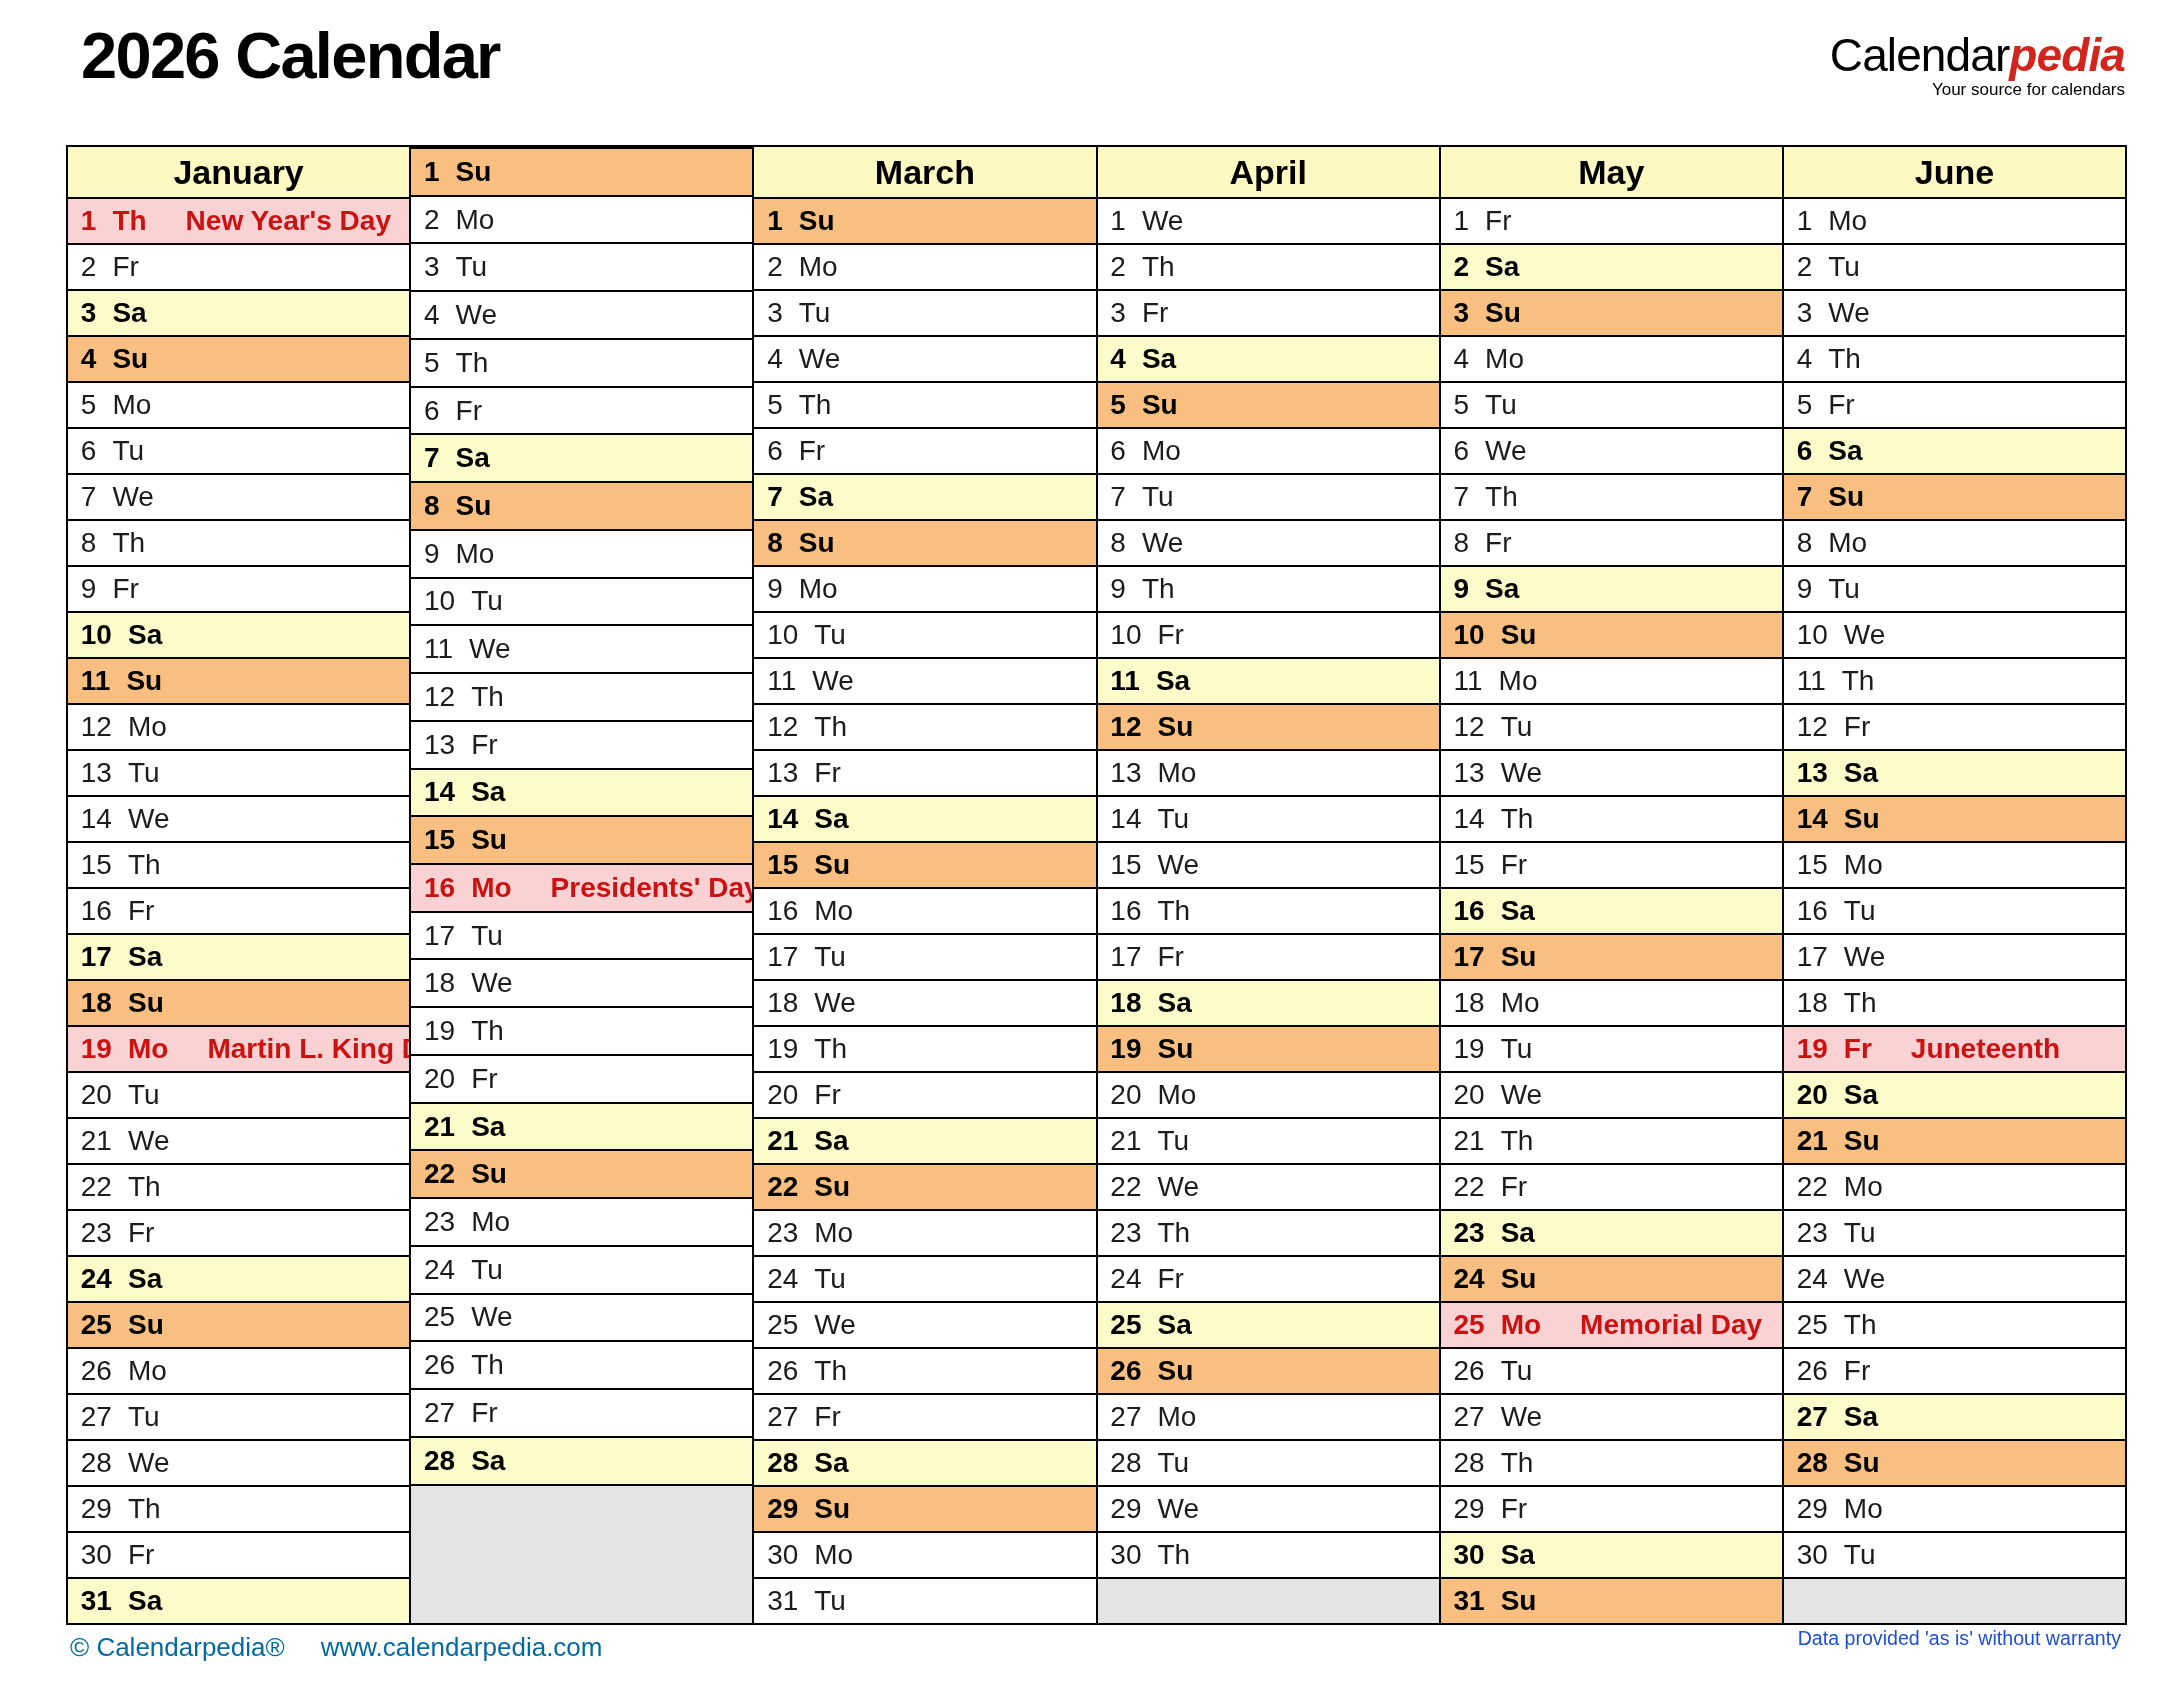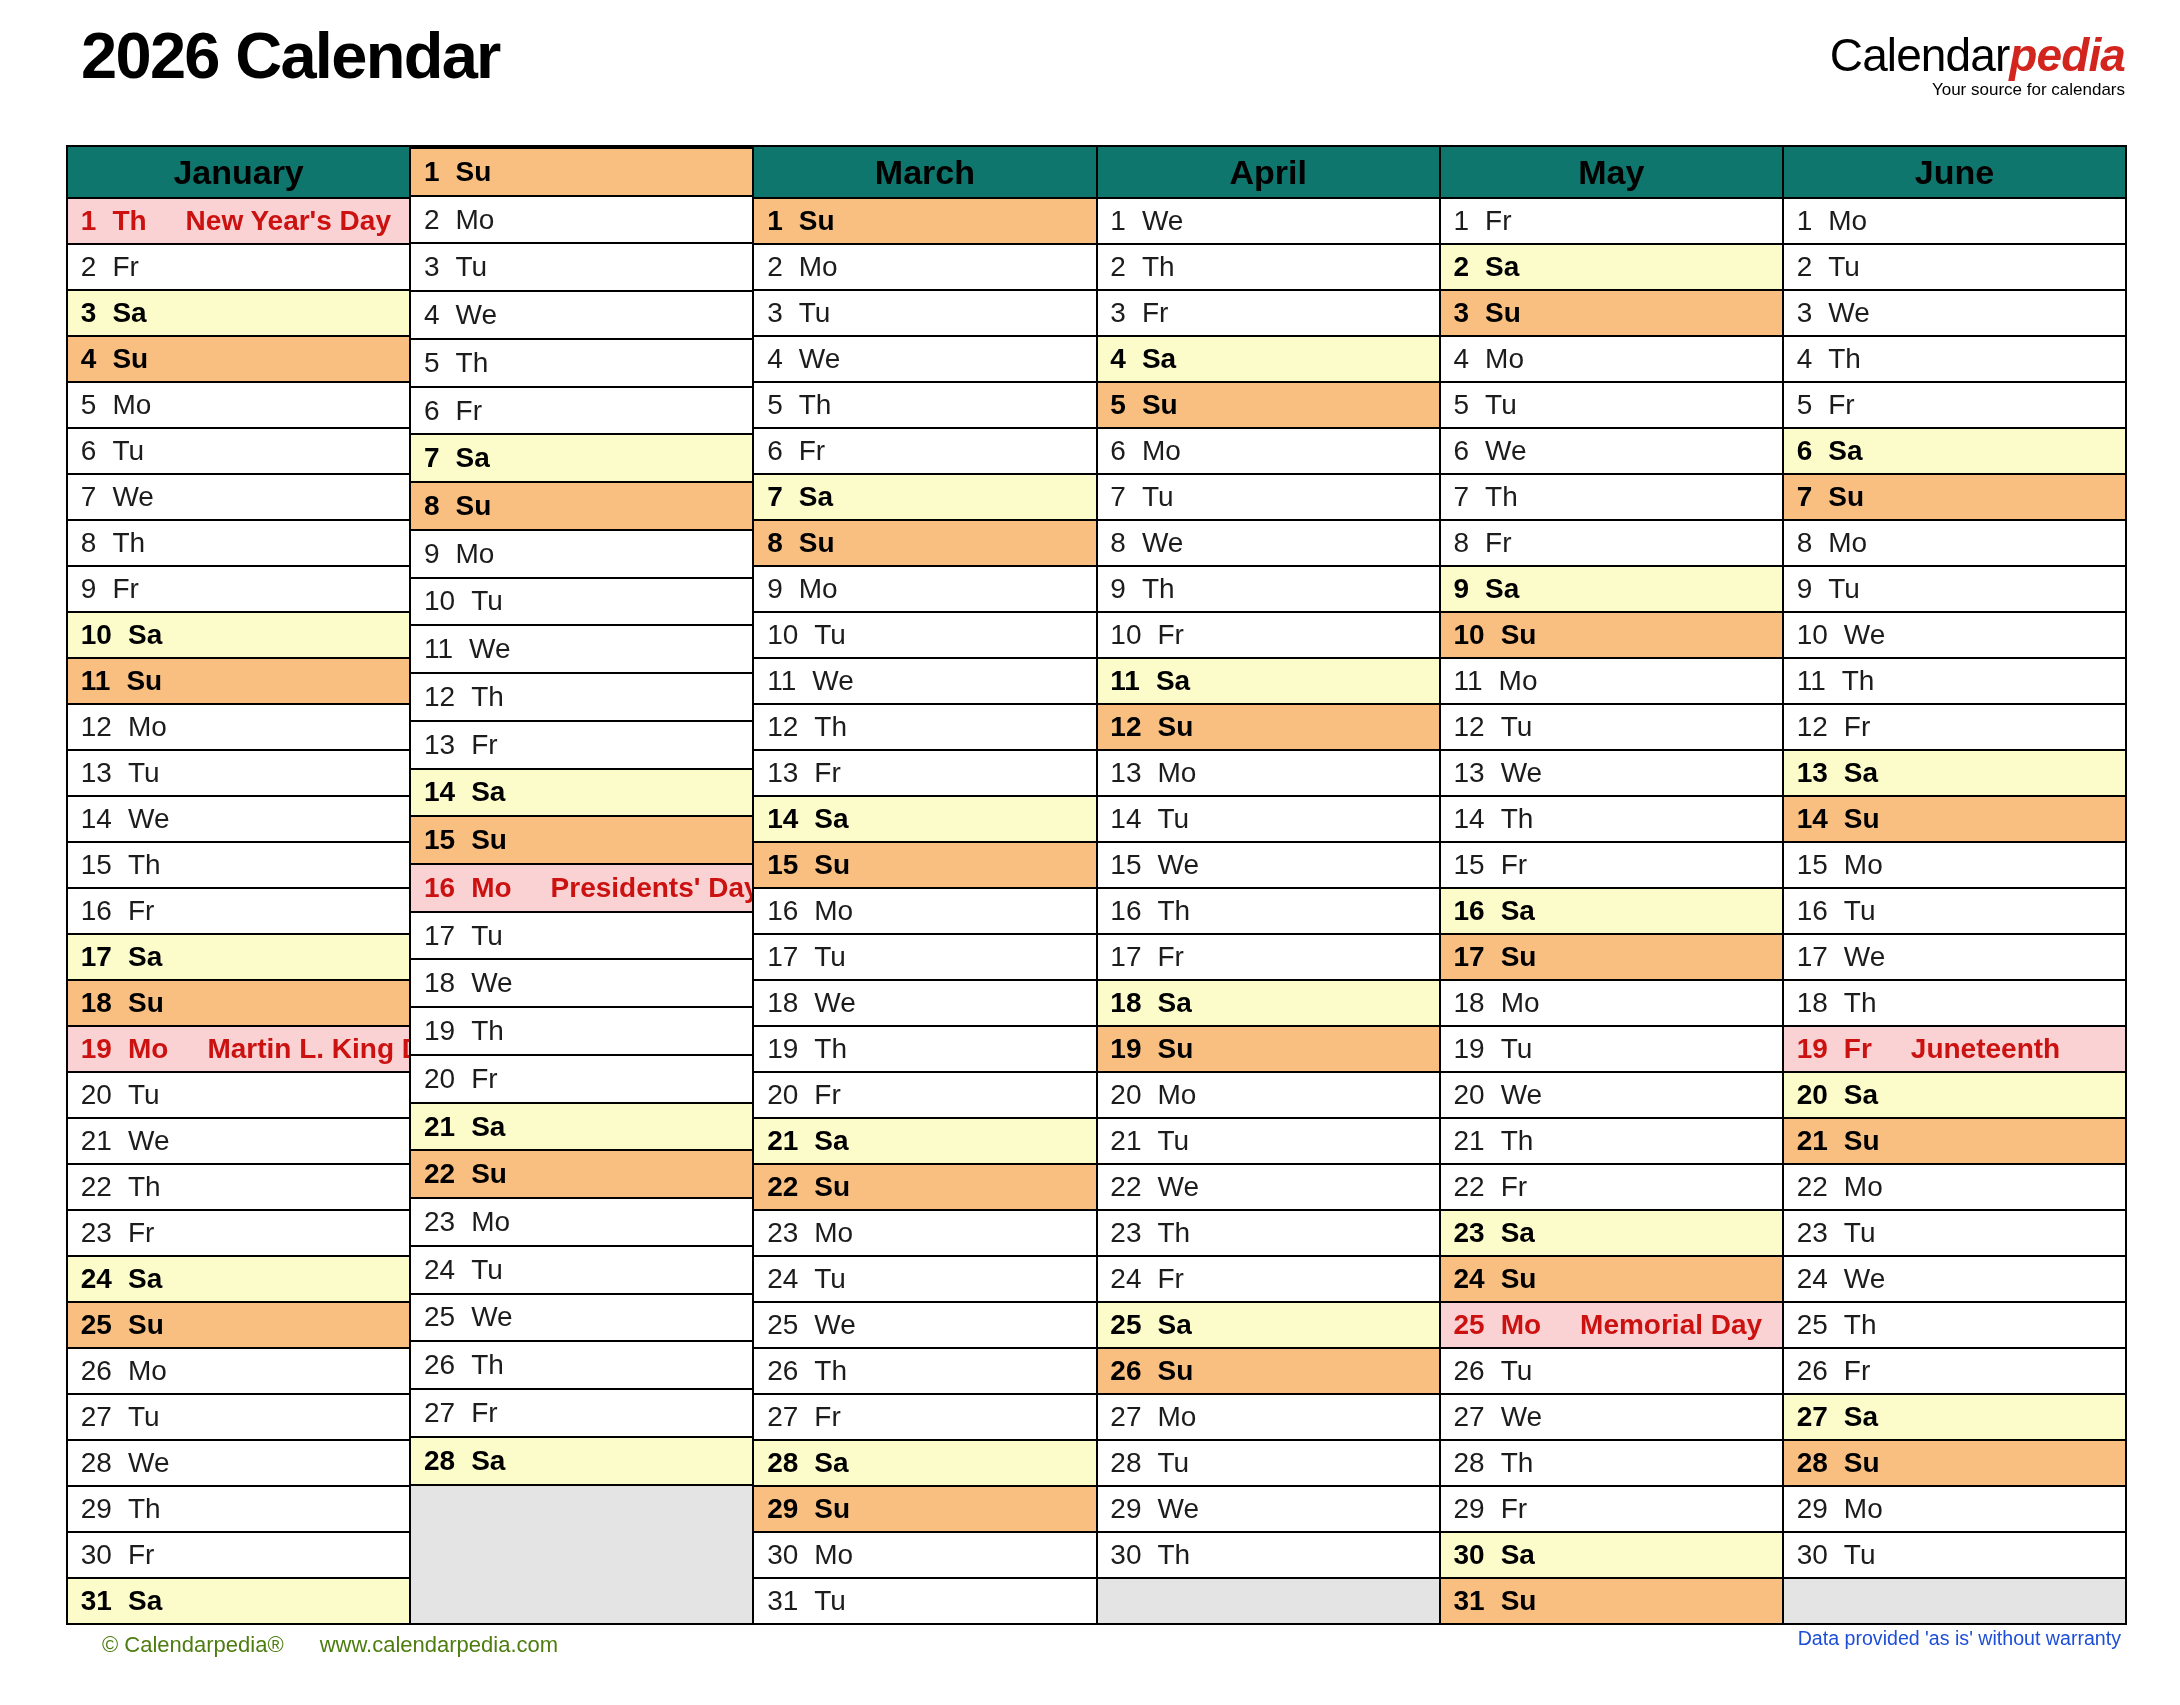--- a/index.html
+++ b/index.html
@@ -28,21 +28,21 @@
     display:flex; border:2.6px solid var(--border); box-sizing:border-box;
     background:#fff;
   }
   .month-col {
     flex:1 1 0; display:flex; flex-direction:column; min-width:0;
     border-right:2.6px solid var(--border);
   }
   .month-col:last-child { border-right:none; }
   .month-header {
     flex:0 0 50px; display:flex; align-items:center; justify-content:center;
-    font-weight:bold; font-size:34px; background:#0f766e;
+    font-weight:bold; font-size:34px; background:#fef9c3;
   }
   .day-cell {
     flex:1 1 0; display:flex; align-items:center;
     border-top:2.6px solid var(--border);
     padding-left:12.8px; font-size:28px; box-sizing:border-box;
     white-space:nowrap; overflow:hidden;
   }
   .day-cell.wk  { color:#1c1c1c; }
   .day-cell.sat { background:var(--sat-bg); font-weight:bold; }
   .day-cell.sun { background:var(--sun-bg); font-weight:bold; }
@@ -52,21 +52,21 @@
   .empty-cell {
     flex-basis:0; background:var(--empty-bg);
     border-top:2.6px solid var(--border);
   }
   .d-num { display:inline-block; }
   .d-wd  { margin-left:16px; }
   .d-hol { margin-left:39px; }
 
   
   .footer-left {
-    position:absolute; left:70px; top:1632px; font-size:22px; color:#4d7c0f;margin-left:32px;
+    position:absolute; left:70px; top:1632px; font-size:26px; color:#0369a1;
   }
   .footer-url { margin-left:36px; }
   .footer-right {
     position:absolute; right:60px; top:1627px; font-size:19.6px; color:#1d4ed8;
   }
 </style>
 </head>
 <body>
 
 <header>

